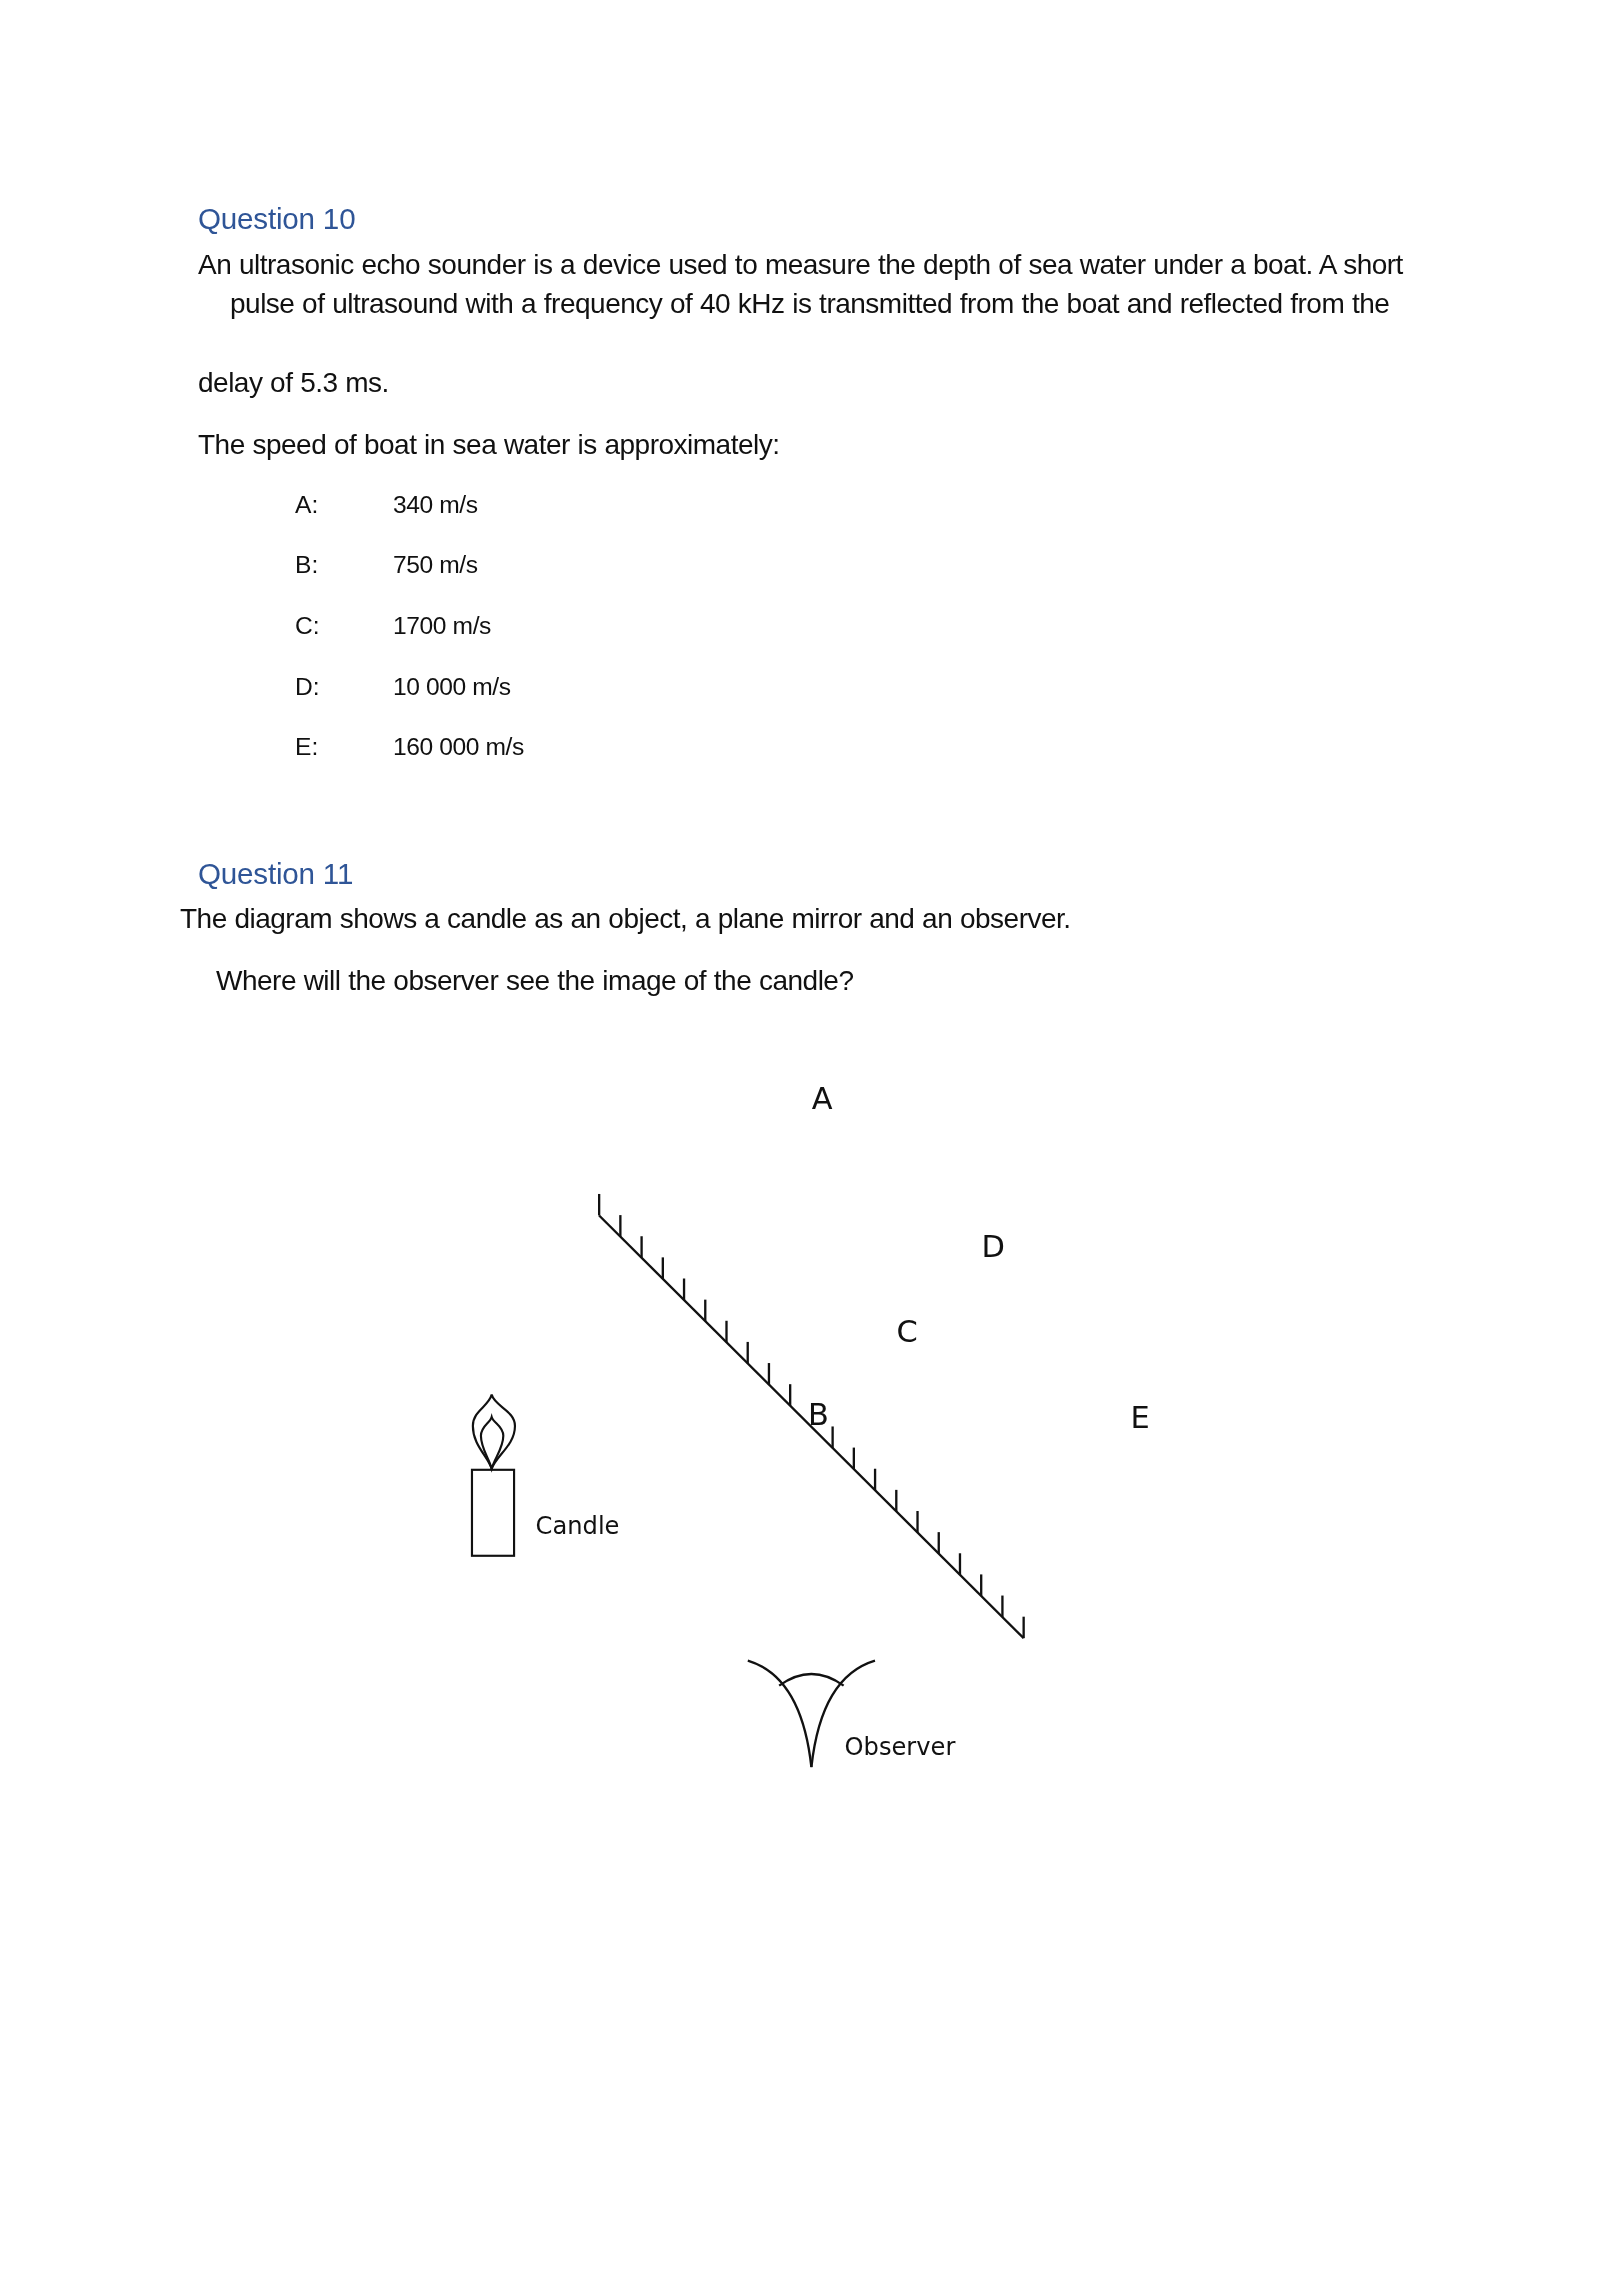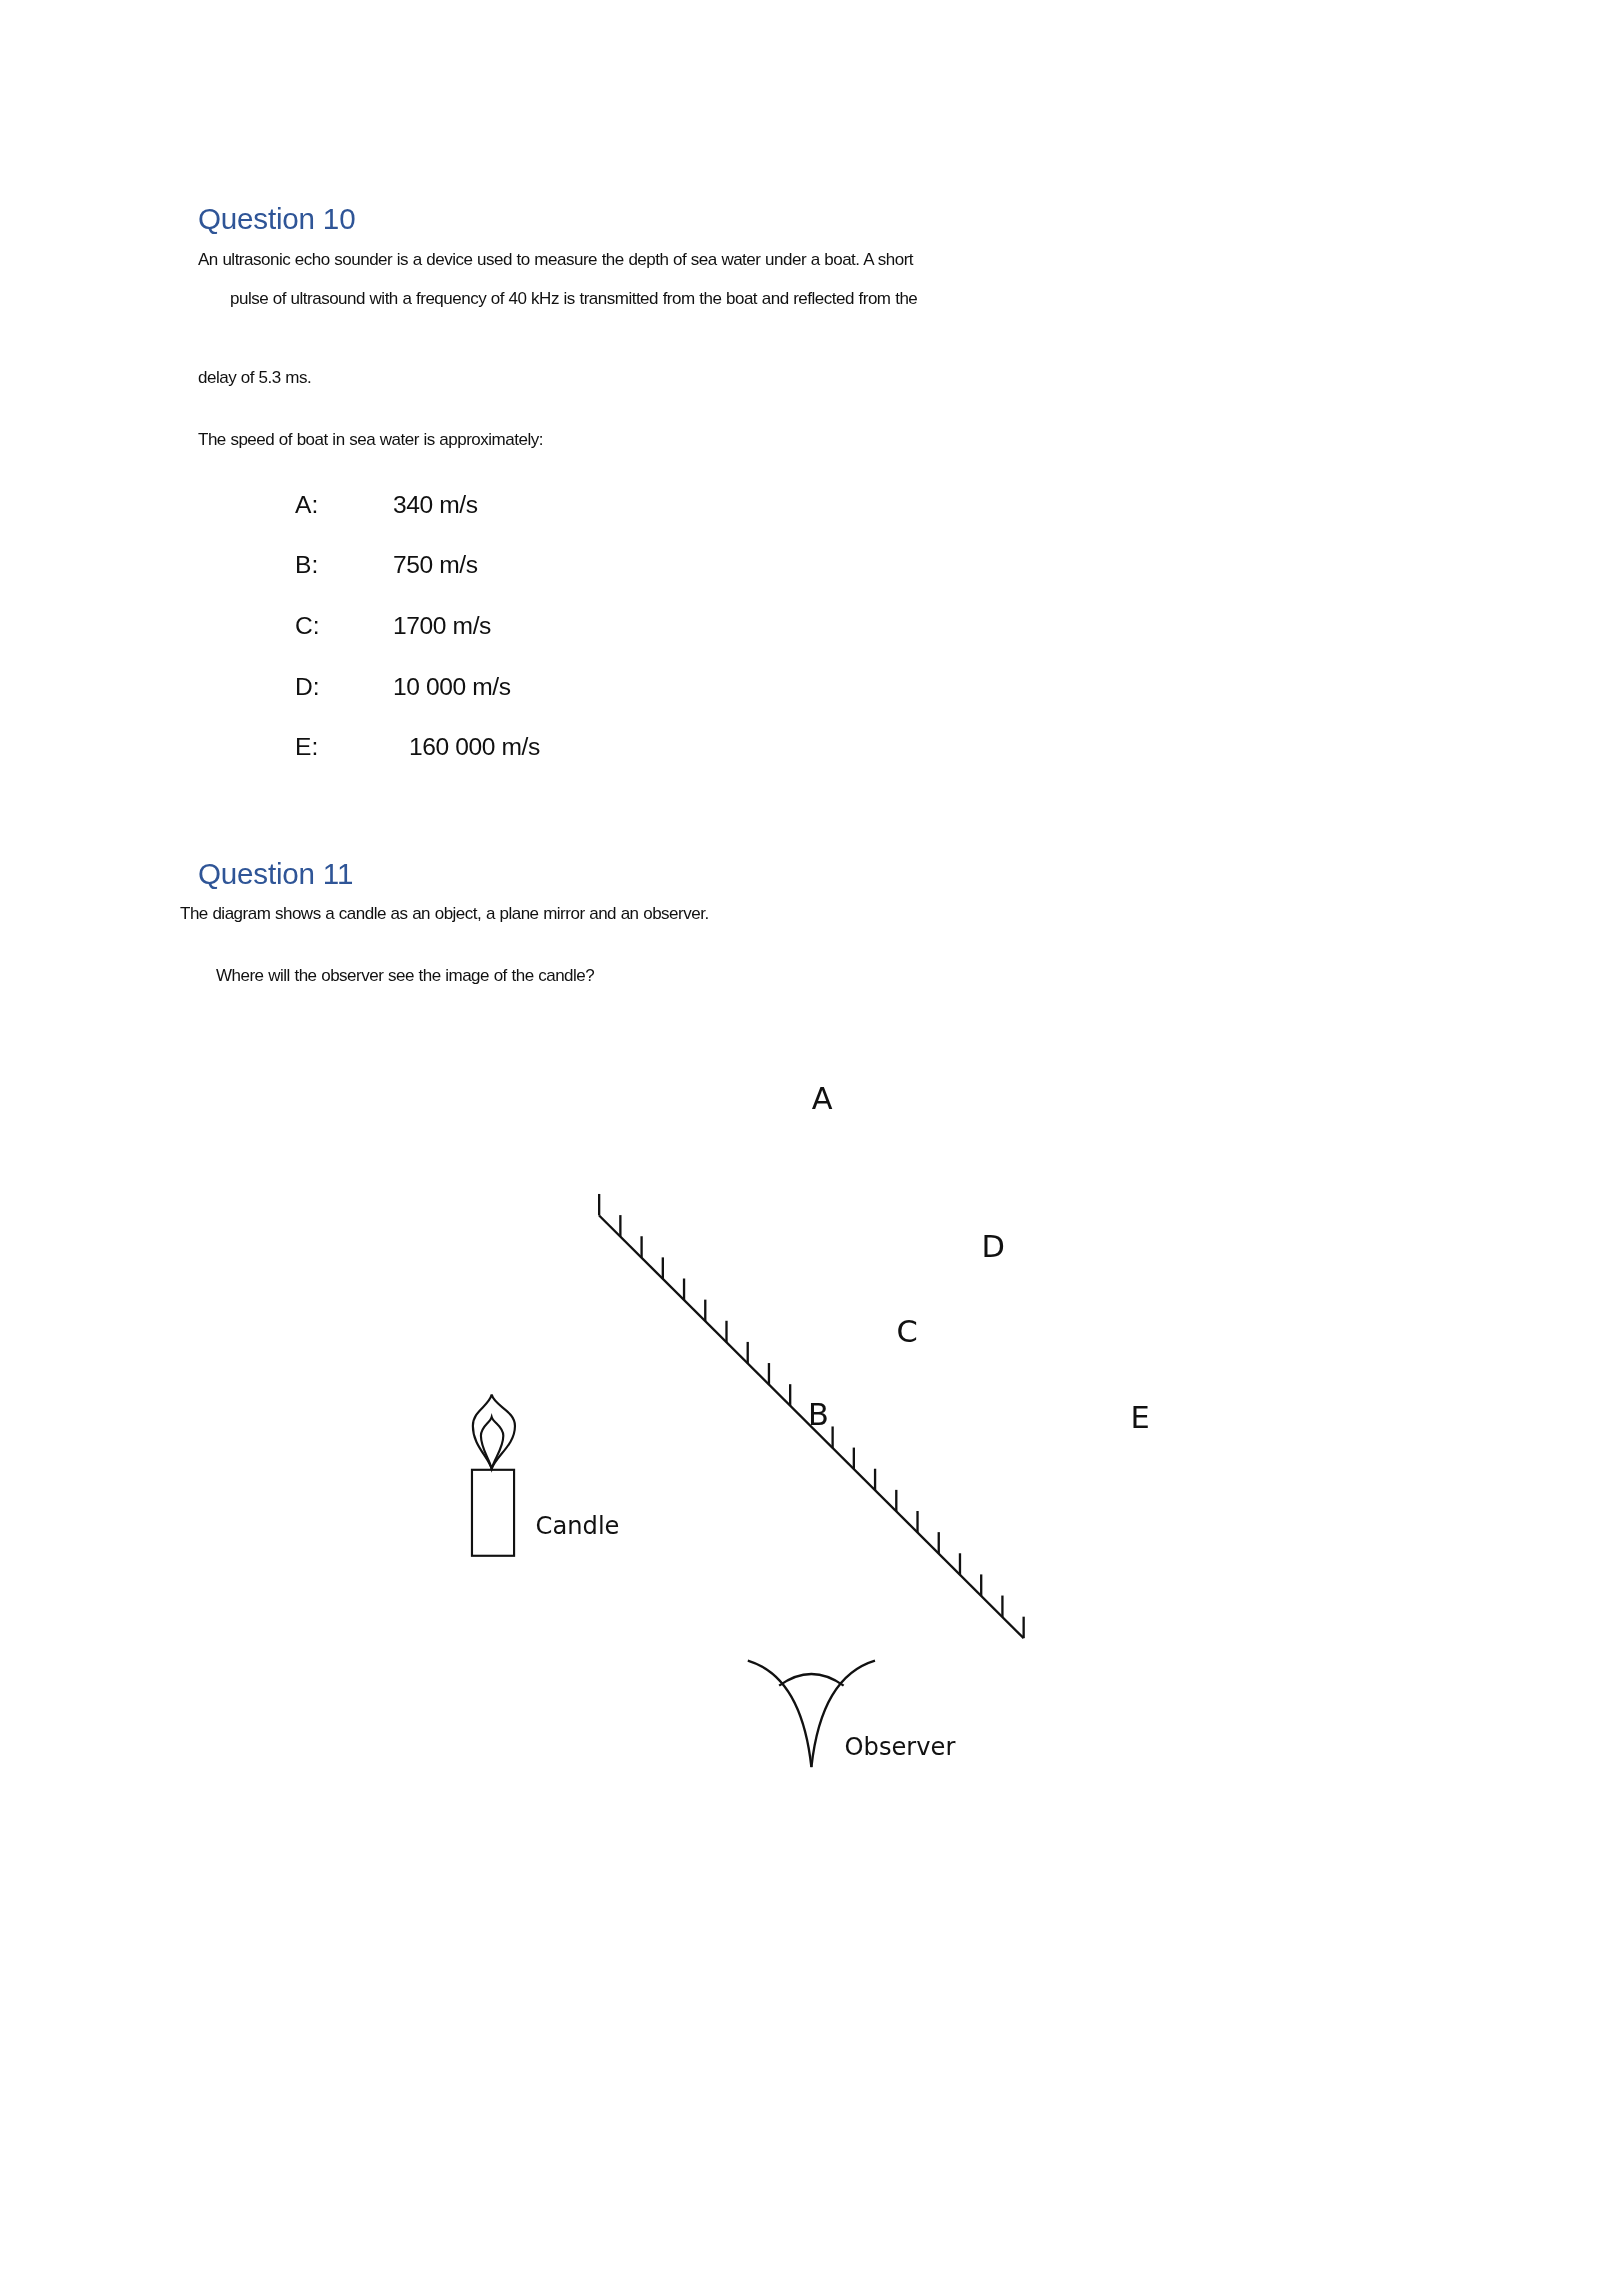--- a/index.html
+++ b/index.html
@@ -1,20 +1,20 @@
 <!DOCTYPE html>
 <html style="font-size:14.3px"><head>
 <meta charset="utf-8">
 <style>
   html, body { margin: 0; padding: 0; background: #ffffff; }
   body { width: 1621px; height: 2293px; position: relative; overflow: hidden; }
   .page { position: absolute; left: 0; top: 0; width: 1334px; height: 2293px; background: #ffffff; }
   .txt { position: absolute; white-space: nowrap; font-family: "Liberation Sans", sans-serif; color: #111111; line-height: 1; }
   .heading { font-size: 29.6px; color: #2F5597; font-weight: normal; letter-spacing: -0.2px; }
-  .body { font-size: 17px; letter-spacing: -0.5px; word-spacing: 0.4px; }
+  .body { font-size: 28px; letter-spacing: -0.5px; word-spacing: 0.4px; }
   .opt-label { font-size: 24.6px; }
   .opt-value { font-size: 24.6px; letter-spacing: -0.4px; }
   svg#diagram { position: absolute; left: 0; top: 0; width: 1621px; height: 2293px; overflow: visible; }
   svg#diagram text { font-family: "DejaVu Sans", sans-serif; fill: #111111; }
 </style>
 </head>
 <body>
 
 <div class="page">
 
@@ -38,21 +38,21 @@
     <div>
       <span class="txt opt-label" style="left:295px; top:614px;">C:</span>
       <span class="txt opt-value" style="left:393px; top:614px;">1700 m/s</span>
     </div>
     <div>
       <span class="txt opt-label" style="left:295px; top:675px;">D:</span>
       <span class="txt opt-value" style="left:393px; top:675px;">10 000 m/s</span>
     </div>
     <div>
       <span class="txt opt-label" style="left:295px; top:735px;">E:</span>
-      <span class="txt opt-value" style="left:393px; top:735px;margin-left:16px;">160 000 m/s</span>
+      <span class="txt opt-value" style="left:393px; top:735px;">160 000 m/s</span>
     </div>
   </div>
 
   <div class="txt heading" style="left:198px; top:859px;">Question 11</div>
   <div class="txt body" style="left:180px; top:905px;">The diagram shows a candle as an object, a plane mirror and an observer.</div>
   <div class="txt body" style="left:198px; top:967px;margin-left:18px;">Where will the observer see the image of the candle?</div>
 
   <svg id="diagram" xmlns="http://www.w3.org/2000/svg" viewBox="0 0 1810 2560" width="1621" height="2293">
     <g id="mirror" stroke="#111" stroke-width="2.6" fill="none" stroke-linecap="butt">
       <line x1="669" y1="1357" x2="1143" y2="1829"></line>

